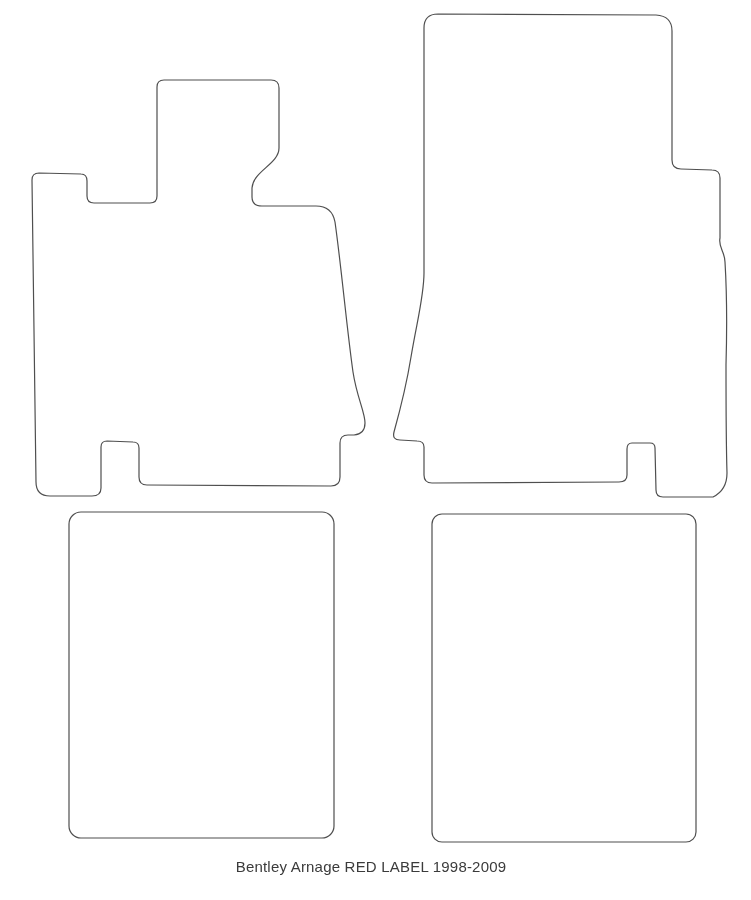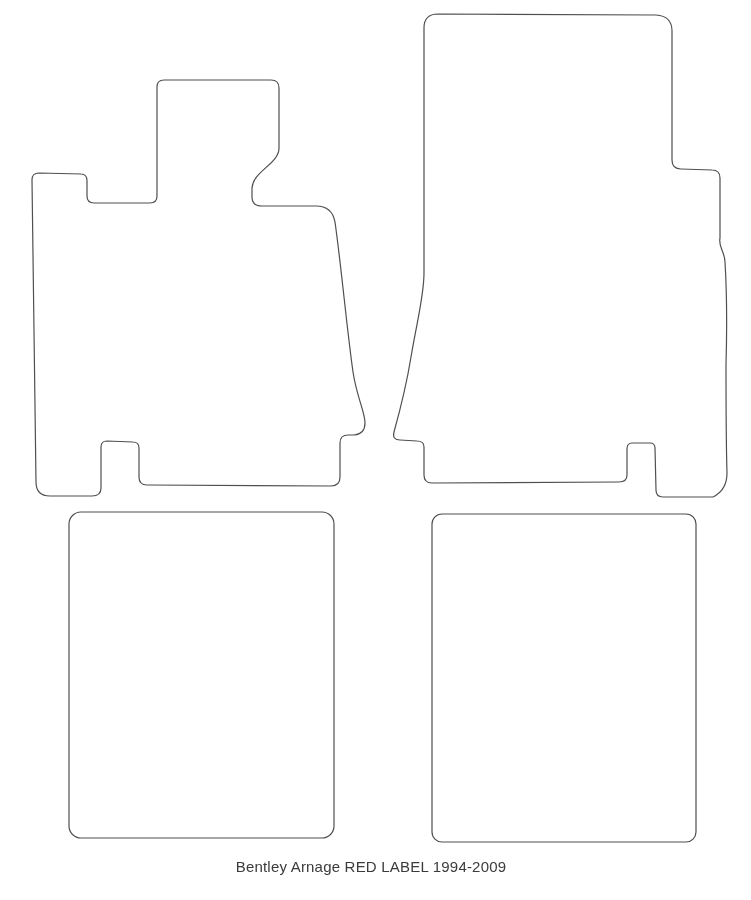--- a/index.html
+++ b/index.html
@@ -78,15 +78,15 @@
              L 400,440 Q 392,440 394,432
              C 399,414 406,388 411,357
              C 417,321 424,296 424,273
              L 424,28 Q 424,14 438,14 Z" stroke="#4f4f4f"></path>
 
     <rect class="mat-path" x="69" y="512" width="265" height="326" rx="12" ry="12" stroke="#4f4f4f"></rect>
 
     <rect class="mat-path" x="432" y="514" width="264" height="328" rx="10" ry="10" stroke="#4f4f4f"></rect>
   </svg>
 
-  <div class="caption">Bentley Arnage RED LABEL 1994-2009</div>
+  <div class="caption">Bentley Arnage RED LABEL 1998-2009</div>
 
 </div>
 
 </body></html>

